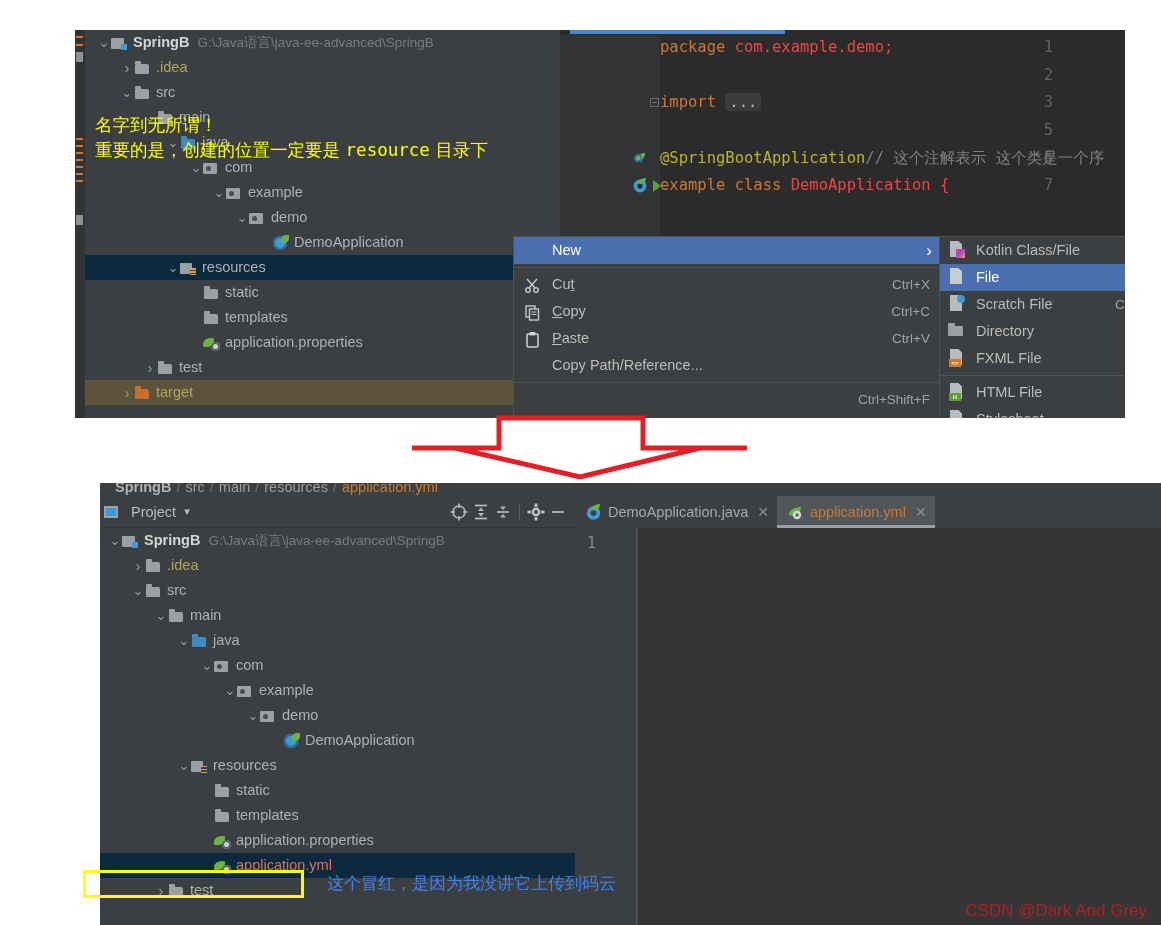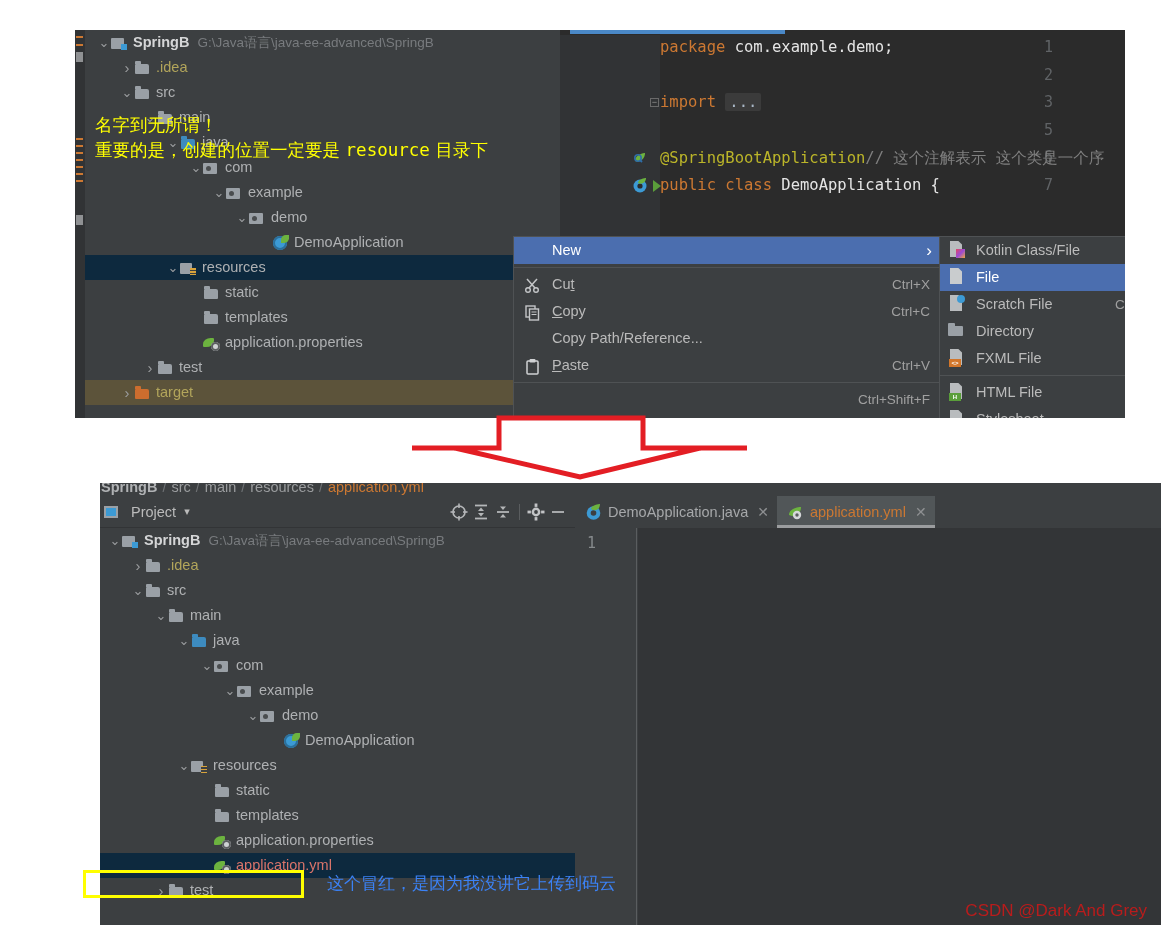--- a/index.html
+++ b/index.html
@@ -89,21 +89,21 @@
 
   
   #top-editor{ position:absolute; left:485px; top:0; width:565px; height:100%; background:#2b2b2b; }
   #top-tabstrip{ position:absolute; left:0; top:0; width:100%; height:5px; background:#2b2b2b; }
   #top-tabstrip .tabsel{ position:absolute; left:10px; top:0; width:215px; height:4px; background:#4a88c7; }
   .gutter{ position:absolute; left:0; top:5px; width:100px; height:100%; background:#313335; }
   .ln{ position:absolute; right:72px; font-size:15px; color:#606366; font-family:"DejaVu Sans Mono", monospace; }
   .gmark{ position:absolute; left:72px; width:16px; height:16px; }
   .code{ position:absolute; left:100px; font-family:"DejaVu Sans Mono", monospace; font-size:15.5px; white-space:pre; }
   .kw{ color:#cc7832; }
-  .pl{ color:#e5e5e5; }
+  .pl{ color:#ef4444; }
   .ann{ color:#bbb529; }
   .cmt{ color:#808080; }
   .fold{ position:absolute; left:90px; width:9px; height:9px; border:1px solid #6a6a6a; color:#9a9a9a;
          font-size:9px; line-height:7px; text-align:center; background:#313335; }
   .dots{ background:#3b3b3b; color:#a9b7c6; padding:0 4px; border-radius:2px; }
   #top-editor-bottombar{ position:absolute; left:0; bottom:0; width:100%; height:8px; background:#3a5a8a; }
 
   
   #ctx-menu{
     position:absolute; left:438px; top:206px; width:430px; height:209px;
@@ -136,21 +136,21 @@
   .dirico::after{ content:""; position:absolute; left:0; top:0px; width:7px; height:4px; background:#9aa0a6; border-radius:1px 1px 0 0; }
 
   
   #red-arrow{ position:absolute; left:395px; top:415px; width:370px; height:65px; }
 
   
   #bot-shot{ left:100px; top:483px; width:1061px; height:442px; background:#3c3f41; }
   #bot-breadcrumb{
     position:absolute; left:0; top:0; width:100%; height:13px; overflow:hidden;
     background:#3c3f41; color:#9a9c9e; font-size:14.5px; white-space:nowrap;
-    line-height:9px; padding-left:1px;
+    line-height:9px; padding-left:15px;
   }
   #bot-breadcrumb .bcsep{ color:#6e7174; padding:0 5px; }
   #bot-breadcrumb .bcb{ font-weight:bold; color:#b0b2b4; }
   #bot-breadcrumb .bcr{ color:#cc7832; }
 
   #bot-toolbar{ position:absolute; left:0; top:13px; width:475px; height:32px; background:#3c3f41;
                 border-bottom:1px solid #323436; display:flex; align-items:center; }
   #bot-toolbar .tbtitle{ color:#bbbbbb; font-size:14.5px; margin-left:9px; }
   .tb-ico{ width:22px; height:22px; position:relative; }
 
@@ -304,45 +304,45 @@
             <line x1="8" y1="10" x2="10" y2="12" stroke="#2f6ea8" stroke-width="1.8"></line>
           </svg></span>
         <span class="code" style="top: 118px;"><span class="ann">@SpringBootApplication</span><span class="cmt">// 这个注解表示 这个类是一个序</span></span>
         <span class="ln" style="top: 145.5px;">7</span>
         <span class="gmark" style="top: 147.5px;"><svg width="30" height="16" viewBox="0 0 30 16">
             <circle cx="8" cy="8" r="6.5" fill="#3c9ad4"></circle>
             <circle cx="8" cy="8" r="2.6" fill="#2b2b2b"></circle>
             <path d="M6 5 C6 1,13 0,14 0 C14 4,10 7,6 5 Z" fill="#6cb33f"></path>
             <polygon points="21,2 29,8 21,14" fill="#5a9e3a"></polygon>
           </svg></span>
-        <span class="code" style="top: 145.5px;"><span class="kw">public class</span><span class="pl"> DemoApplication {</span></span>
+        <span class="code" style="top: 145.5px;"><span class="kw">example class</span><span class="pl"> DemoApplication {</span></span>
       </div>
     <div id="top-editor-bottombar"></div>
   </div>
 
   <div id="ctx-menu">
       <div class="mi hl"><span>New</span><span class="sub-arrow" style="font-size: 17px;">›</span></div>
       <div class="msep"></div>
       <div class="mi"><span class="mico"><svg width="17" height="17" viewBox="0 0 17 17">
             <circle cx="4" cy="13" r="2.3" fill="none" stroke="#c4c6c8" stroke-width="1.4"></circle>
             <circle cx="12" cy="13" r="2.3" fill="none" stroke="#c4c6c8" stroke-width="1.4"></circle>
             <line x1="5" y1="11" x2="13" y2="2" stroke="#c4c6c8" stroke-width="1.5"></line>
             <line x1="11" y1="11" x2="3" y2="2" stroke="#c4c6c8" stroke-width="1.5"></line>
           </svg></span><span>Cu<span class="ul">t</span></span><span class="acc">Ctrl+X</span></div>
       <div class="mi"><span class="mico"><svg width="17" height="17" viewBox="0 0 17 17">
             <rect x="2" y="2" width="9" height="11" fill="none" stroke="#c4c6c8" stroke-width="1.4"></rect>
             <rect x="5.5" y="5" width="9" height="11" fill="#3c3f41" stroke="#c4c6c8" stroke-width="1.4"></rect>
             <line x1="7.5" y1="8" x2="12.5" y2="8" stroke="#c4c6c8" stroke-width="1"></line>
             <line x1="7.5" y1="10.5" x2="12.5" y2="10.5" stroke="#c4c6c8" stroke-width="1"></line>
           </svg></span><span><span class="ul">C</span>opy</span><span class="acc">Ctrl+C</span></div>
-      <div class="mi"><span>Copy Path/Reference...</span></div>
       <div class="mi"><span class="mico"><svg width="17" height="17" viewBox="0 0 17 17">
             <rect x="3" y="3" width="11" height="13" rx="1" fill="none" stroke="#d0d2d4" stroke-width="1.5"></rect>
             <rect x="5.5" y="1" width="6" height="3.5" rx="1" fill="#d0d2d4"></rect>
           </svg></span><span><span class="ul">P</span>aste</span><span class="acc">Ctrl+V</span></div>
+      <div class="mi"><span>Copy Path/Reference...</span></div>
       <div class="msep"></div>
       <div class="mi">
         <span class="acc">Ctrl+Shift+F</span>
       </div>
     </div>
   <div id="ctx-sub">
       <div class="mi"><span class="fileico">
           <span style="position: absolute; right: 0px; bottom: 1px; width: 9px; height: 9px; background: linear-gradient(135deg, rgb(226, 68, 98) 0%, rgb(156, 75, 212) 50%, rgb(240, 169, 59) 100%);"></span>
         </span><span>Kotlin Class/File</span></div>
       <div class="mi hl"><span class="fileico plain"></span><span>File</span></div>

